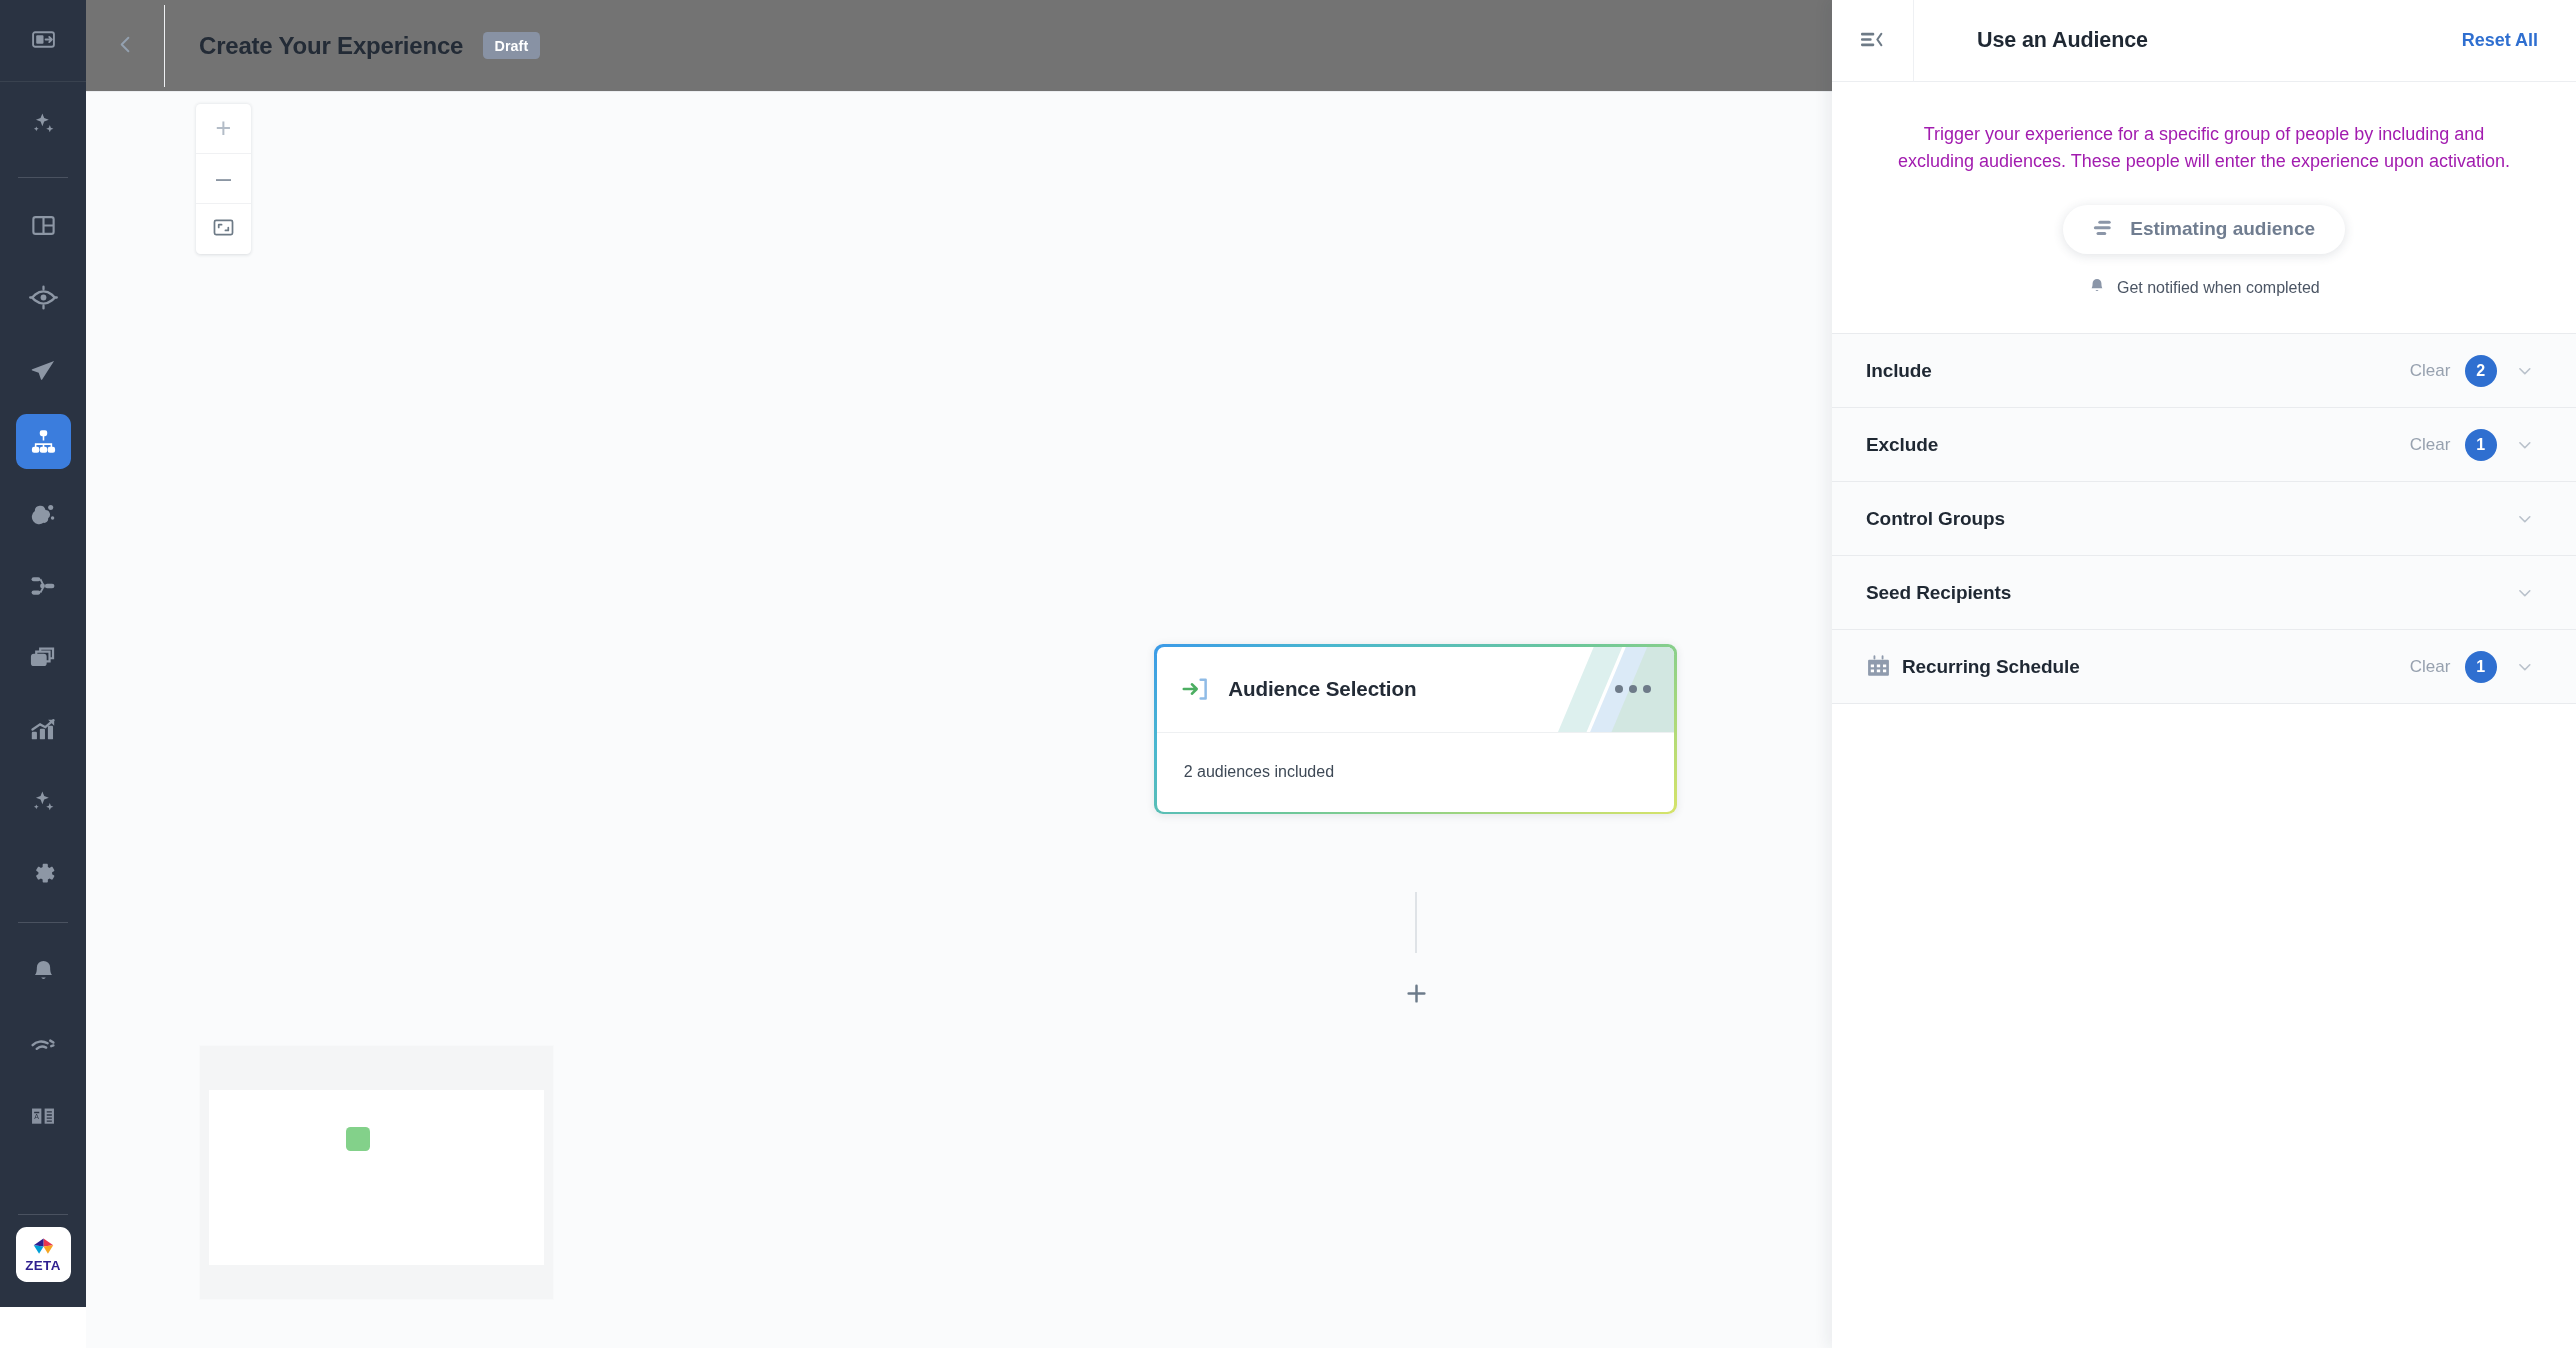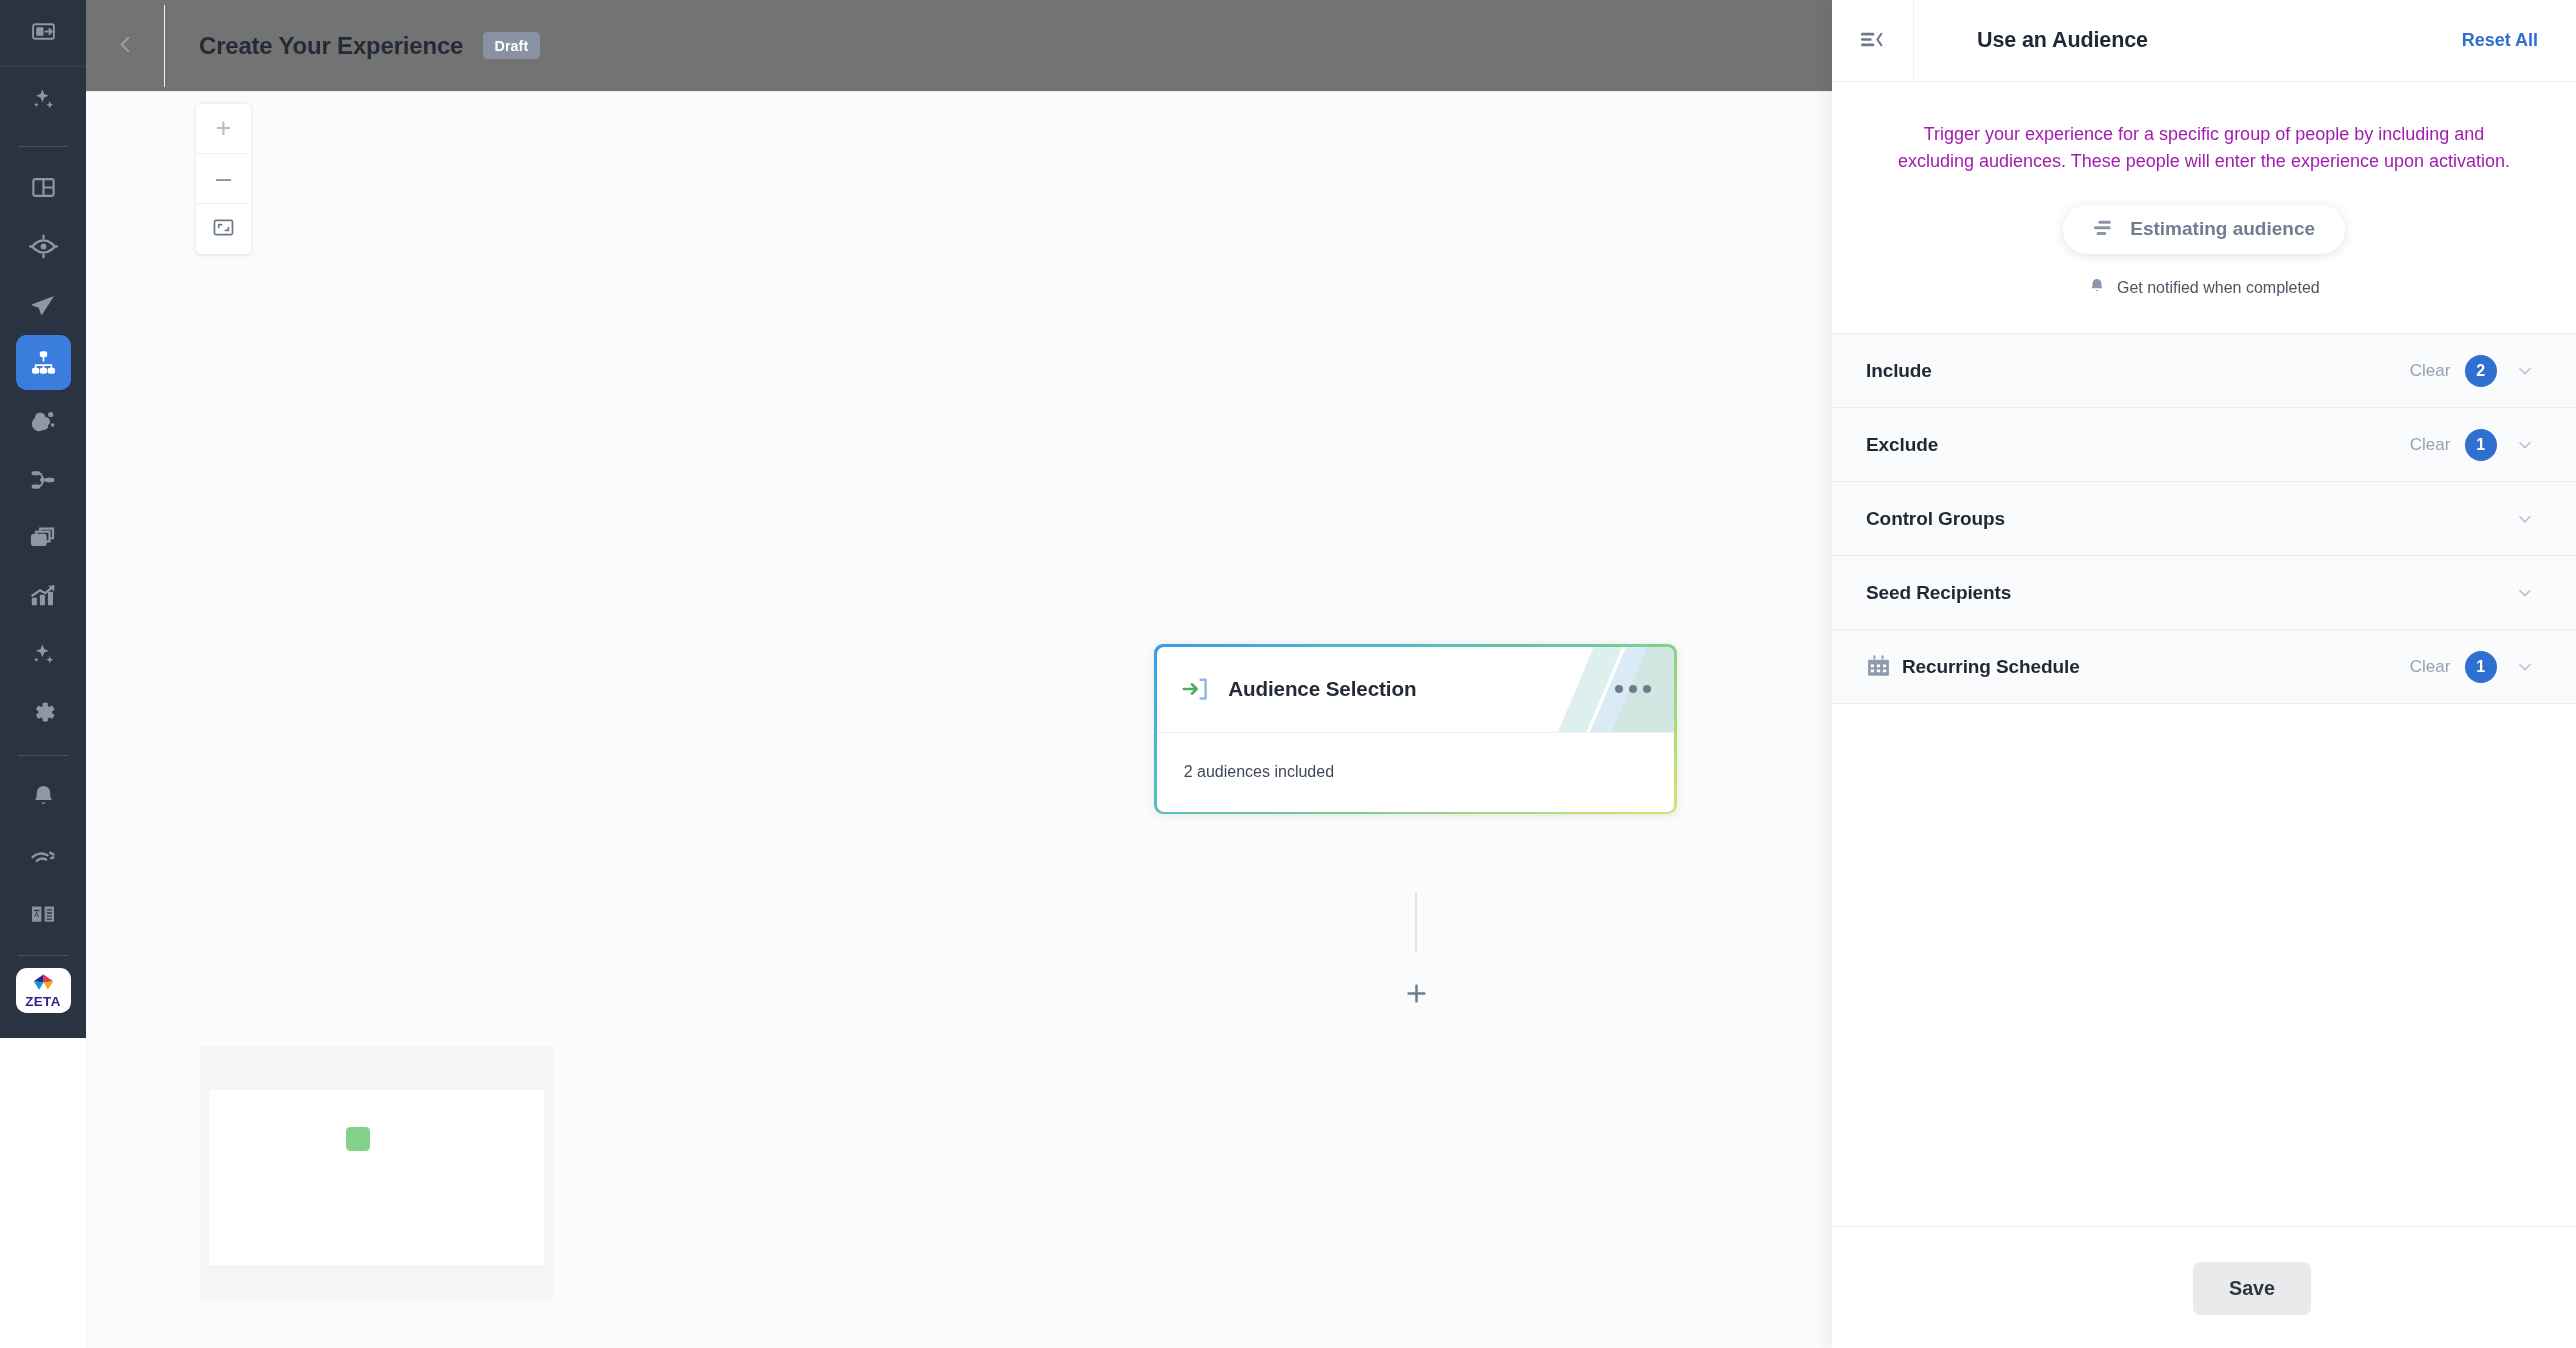--- a/index.html
+++ b/index.html
@@ -6,21 +6,21 @@
   html, body {
     width: 2576px; height: 1349px;
     font-family: "Liberation Sans", sans-serif;
     background: #ffffff;
     overflow: hidden;
   }
   .app { position: relative; width: 2576px; height: 1349px; display: flex; }
 
   
   .rail {
-    width: 86px; height: 1038px; flex: 0 0 86px;
+    width: 86px; height: 1307px; flex: 0 0 86px;
     background: #2a3342;
     display: flex; flex-direction: column; align-items: center;
     position: relative; z-index: 40;
   }
   .rail-top {
     height: 82px; width: 100%;
     display: flex; align-items: center; justify-content: center;
     border-bottom: 0.9px solid #39424f;
   }
   .rail-ico {
@@ -560,18 +560,15 @@
             <svg width="19.7" height="19.7" viewBox="0 0 24 24" fill="none" stroke="#b9c1cb" stroke-width="2" stroke-linecap="round" stroke-linejoin="round">
                 <path d="M6 9.5l6 6 6-6"></path>
               </svg>
           </span>
         </span>
       </div>
     </div>
 
     <div class="panel-spacer"></div>
 
-    <div class="panel-foot">
-      <button class="save-btn">Save</button>
-    </div>
   </aside>
 </div>
 
 
 </body></html>

